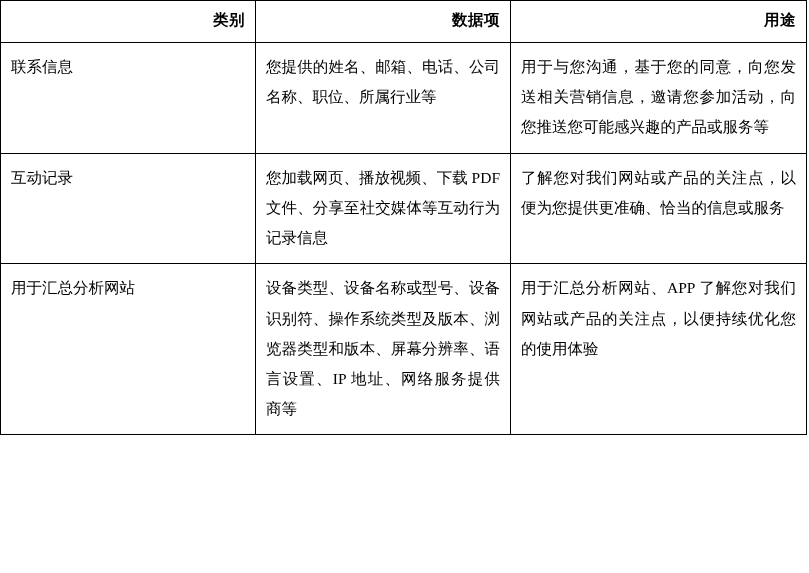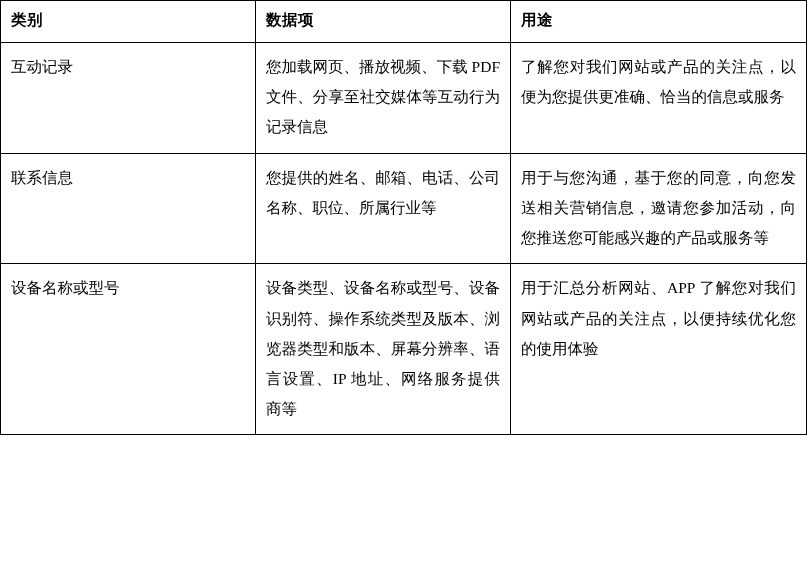--- a/index.html
+++ b/index.html
@@ -29,21 +29,21 @@
   table.data-table th {
     border: 1px solid #000000;
     vertical-align: top;
     padding: 9px 10px 10px 10px;
     font-size: 15.5px;
     line-height: 1.95;
     font-weight: normal;
     text-align: left;
   }
   table.data-table th {
-    text-align: left;
+    text-align: right;
     font-weight: bold;
     padding-top: 7px;
     padding-bottom: 8px;
     line-height: 1.6;
   }
   col.col-category { width: 255px; }
   col.col-items    { width: 255px; }
   col.col-purpose  { width: 296px; }
 
   .cell-text {
@@ -79,43 +79,43 @@
           <span class="header-text">数据项</span>
         </th>
         <th>
           <span class="header-text">用途</span>
         </th>
       </tr>
     </thead>
     <tbody>
       <tr>
         <td>
+          <span class="cell-text">联系信息</span>
+        </td>
+        <td>
+          <span class="cell-text">您提供的姓名、邮箱、电话、公司名称、职位、所属行业等</span>
+        </td>
+        <td>
+          <span class="cell-text">用于与您沟通，基于您的同意，向您发送相关营销信息，邀请您参加活动，向您推送您可能感兴趣的产品或服务等</span>
+        </td>
+      </tr>
+      <tr>
+        <td>
           <span class="cell-text">互动记录</span>
         </td>
         <td>
           <span class="cell-text">您加载网页、播放视频、下载 PDF 文件、分享至社交媒体等互动行为记录信息</span>
         </td>
         <td>
           <span class="cell-text">了解您对我们网站或产品的关注点，以便为您提供更准确、恰当的信息或服务</span>
         </td>
       </tr>
       <tr>
         <td>
-          <span class="cell-text">联系信息</span>
-        </td>
-        <td>
-          <span class="cell-text">您提供的姓名、邮箱、电话、公司名称、职位、所属行业等</span>
-        </td>
-        <td>
-          <span class="cell-text">用于与您沟通，基于您的同意，向您发送相关营销信息，邀请您参加活动，向您推送您可能感兴趣的产品或服务等</span>
-        </td>
-      </tr>
-      <tr>
-        <td>
-          <span class="cell-text">设备名称或型号</span>
+          <span class="cell-text">用于汇总分析网站</span>
         </td>
         <td>
           <span class="cell-text">设备类型、设备名称或型号、设备识别符、操作系统类型及版本、浏览器类型和版本、屏幕分辨率、语言设置、IP 地址、网络服务提供商等</span>
         </td>
         <td>
           <span class="cell-text">用于汇总分析网站、APP 了解您对我们网站或产品的关注点，以便持续优化您的使用体验</span>
         </td>
       </tr>
     </tbody>
   </table>

